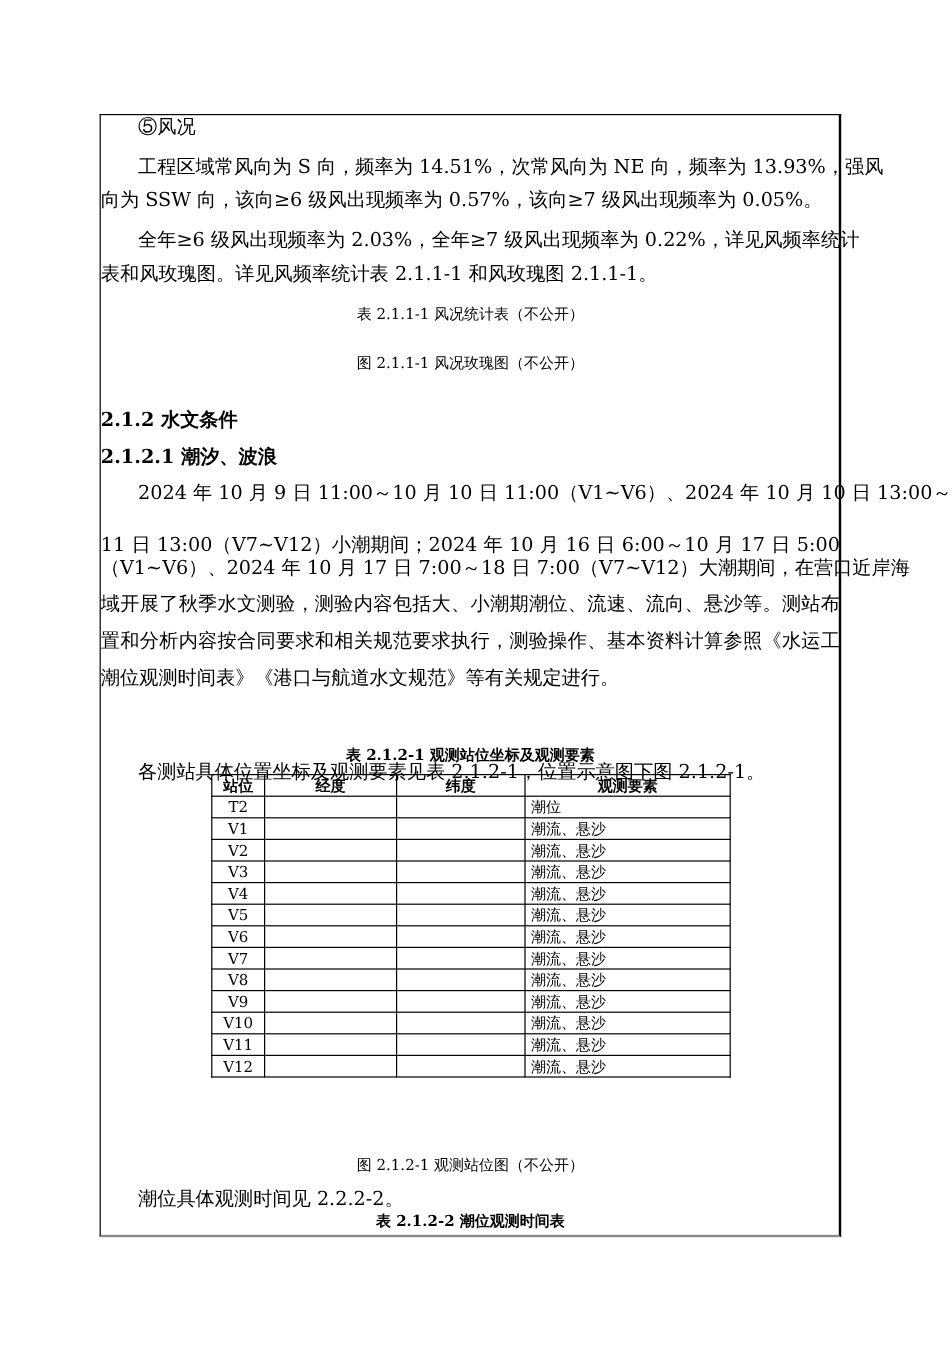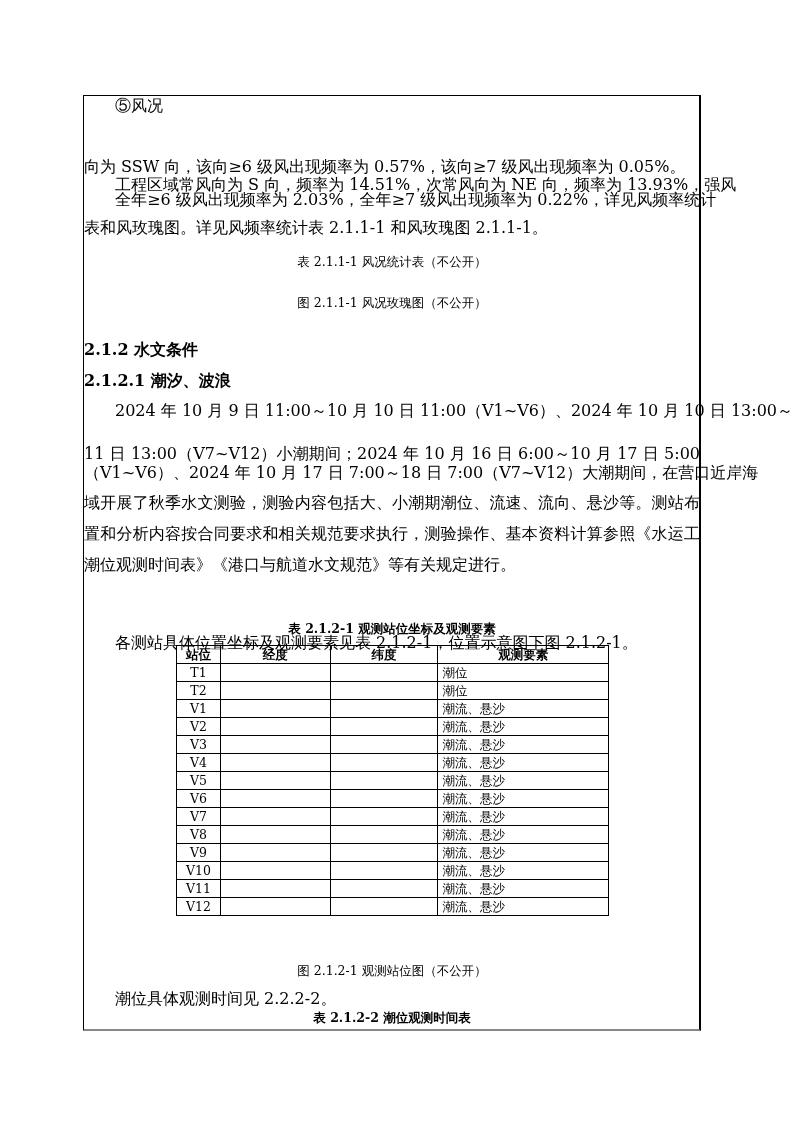--- a/index.html
+++ b/index.html
@@ -20,21 +20,21 @@
     table.obs td.el { text-align:left; }
     table.obs col.c1 { width:44px; } table.obs col.c2 { width:110px; }
     table.obs col.c3 { width:108px; } table.obs col.c4 { width:171px; }
   </style>
 </head>
 <body>
 
 <div class="frame"></div>
 
 <div class="line indent" style="top:96px;">⑤风况</div>
-<div class="line indent" style="top:129px;margin-top:46px;">工程区域常风向为 S 向，频率为 14.51%，次常风向为 NE 向，频率为 13.93%，强风</div>
+<div class="line indent" style="top:129px;">工程区域常风向为 S 向，频率为 14.51%，次常风向为 NE 向，频率为 13.93%，强风</div>
 <div class="line" style="top:157px;">向为 SSW 向，该向≥6 级风出现频率为 0.57%，该向≥7 级风出现频率为 0.05%。</div>
 <div class="line indent" style="top:190px;">全年≥6 级风出现频率为 2.03%，全年≥7 级风出现频率为 0.22%，详见风频率统计</div>
 <div class="line" style="top:218px;">表和风玫瑰图。详见风频率统计表 2.1.1-1 和风玫瑰图 2.1.1-1。</div>
 
 <div class="line center" style="top:252px;">表 2.1.1-1 风况统计表（不公开）</div>
 <div class="line center" style="top:293px;">图 2.1.1-1 风况玫瑰图（不公开）</div>
 
 <div class="line bold" style="top:340px;">2.1.2 水文条件</div>
 <div class="line bold" style="top:371px;">2.1.2.1 潮汐、波浪</div>
 
@@ -56,26 +56,20 @@
     </colgroup>
   <thead>
     <tr>
       <th>站位</th>
       <th>经度</th>
       <th>纬度</th>
       <th>观测要素</th>
     </tr>
   </thead>
   <tbody id="station-body">
-      <tr>
-        <td class="st">T1</td>
-        <td></td>
-        <td></td>
-        <td class="el">潮位</td>
-      </tr>
       <tr>
         <td class="st">T2</td>
         <td></td>
         <td></td>
         <td class="el">潮位</td>
       </tr>
       <tr>
         <td class="st">V1</td>
         <td></td>
         <td></td>

